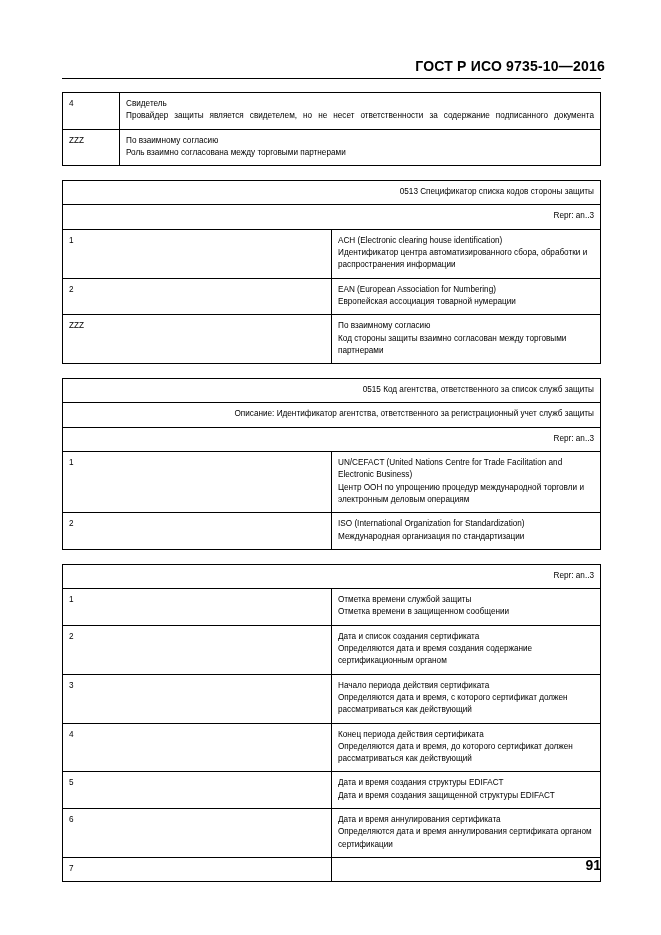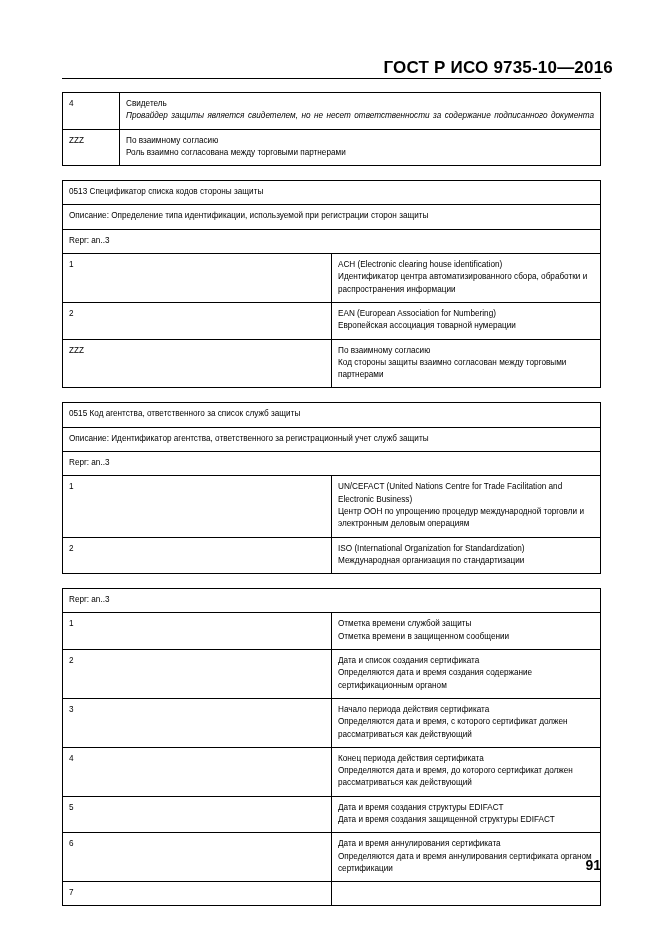--- a/index.html
+++ b/index.html
@@ -16,22 +16,22 @@
   }
   .page {
     position: relative;
     width: 661px;
     height: 935px;
     box-sizing: border-box;
   }
   .header {
     position: absolute;
     top: 58px;
-    right: 48px;
-    font-size: 17px;
+    right: 56px;
+    font-size: 14px;
     font-weight: bold;
     letter-spacing: 0.2px;
   }
   .header-rule {
     position: absolute;
     top: 78px;
     left: 62px;
     right: 60px;
     height: 1px;
     background: #000;
@@ -55,33 +55,33 @@
     font-size: 8.2px;
     line-height: 1.5;
   }
   td.code {
     width: 44px;
     text-align: left;
     padding-left: 7px;
   }
   td.full {
     padding-left: 7px;
+    text-align: right;
   }
   .line1 {
     display: block;
     white-space: normal;
   }
   .line2 {
     display: block;
     white-space: normal;
   }
   .justify {
     text-align: justify;
     text-align-last: justify;
-    font-style: italic;
   }
   .pagenum {
     position: absolute;
     bottom: 62px;
     right: 60px;
     font-size: 14px;
     font-weight: bold;
   }
 </style>
 </head>
@@ -112,23 +112,20 @@
       </tr>
     </tbody>
       </table>
 
     <table class="block">
       <tbody>
           <tr>
         <td class="full" colspan="2">0513 Спецификатор списка кодов стороны защиты</td>
       </tr>
       <tr>
-        <td class="full" colspan="2">Описание: Определение типа идентификации, используемой при регистрации сторон защиты</td>
-      </tr>
-      <tr>
         <td class="full" colspan="2">Repr: an..3</td>
       </tr>
       <tr>
         <td class="code">1</td>
         <td>
           <span class="line1">ACH (Electronic clearing house identification)</span>
           <span class="line2">Идентификатор центра автоматизированного сбора, обработки и распространения информации</span>
         </td>
       </tr>
       <tr>

